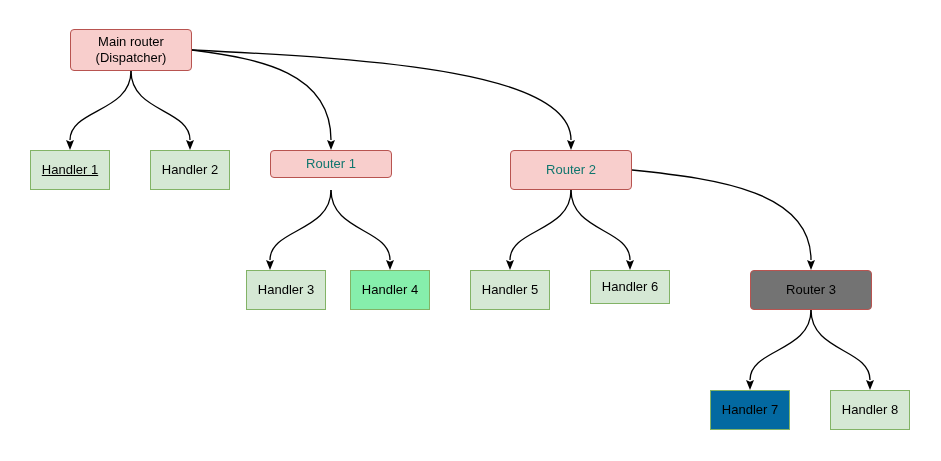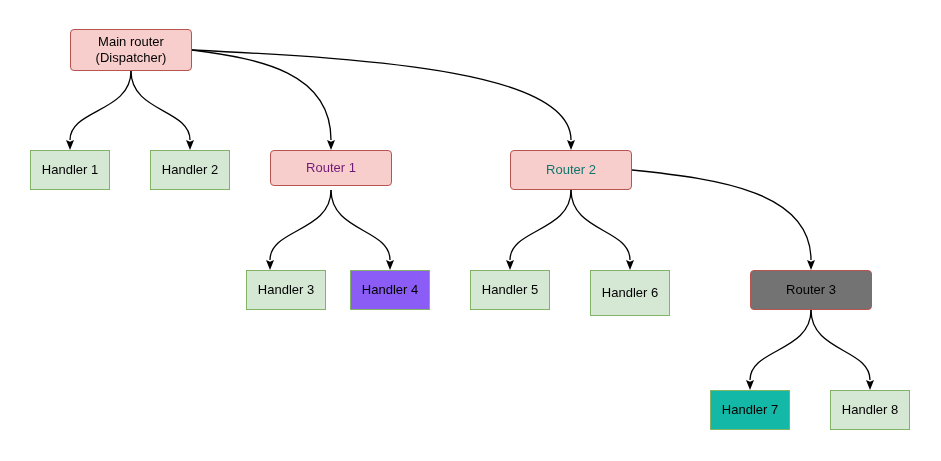--- a/index.html
+++ b/index.html
@@ -37,24 +37,24 @@
       <path d="M 331 190 C 331 232, 390 228.5, 390 260" fill="none" stroke="#000000" stroke-width="1.3" marker-end="url(#arrow)"></path>
       <path d="M 571 190 C 571 232, 510 228.5, 510 260" fill="none" stroke="#000000" stroke-width="1.3" marker-end="url(#arrow)"></path>
       <path d="M 571 190 C 571 232, 630 228.5, 630 260" fill="none" stroke="#000000" stroke-width="1.3" marker-end="url(#arrow)"></path>
       <path d="M 632 170 C 721.5 179, 811 192.5, 811 260" fill="none" stroke="#000000" stroke-width="1.3" marker-end="url(#arrow)"></path>
       <path d="M 811 310 C 811 352, 750 348.5, 750 380" fill="none" stroke="#000000" stroke-width="1.3" marker-end="url(#arrow)"></path>
       <path d="M 811 310 C 811 352, 870 348.5, 870 380" fill="none" stroke="#000000" stroke-width="1.3" marker-end="url(#arrow)"></path>
     </svg>
 
   <div class="node router" style="left: 70px; top: 29px; width: 122px; height: 42px; background: rgb(248, 206, 204); border-color: rgb(184, 84, 80); color: rgb(0, 0, 0);"><span class="label">Main router
 (Dispatcher)</span></div>
-  <div class="node handler" style="left: 30px; top: 150px; width: 80px; height: 40px; background: rgb(213, 232, 212); border-color: rgb(130, 179, 102); color: rgb(0, 0, 0);"><span class="label">Handler 1</span></div>
+  <div class="node handler" style="left: 30px; top: 150px; width: 80px; height: 40px; background: rgb(213, 232, 212); border-color: rgb(130, 179, 102); color: rgb(0, 0, 0); text-decoration: underline;"><span class="label">Handler 1</span></div>
   <div class="node handler" style="left: 150px; top: 150px; width: 80px; height: 40px; background: rgb(213, 232, 212); border-color: rgb(130, 179, 102); color: rgb(0, 0, 0); justify-content: center;"><span class="label">Handler 2</span></div>
-  <div class="node router" style="left: 270px; top: 150px; width: 122px; height: 36px; background: rgb(248, 206, 204); border-color: rgb(184, 84, 80); color: #701a75;"><span class="label">Router 1</span></div>
+  <div class="node router" style="left: 270px; top: 150px; width: 122px; height: 28px; background: rgb(248, 206, 204); border-color: rgb(184, 84, 80); color: #0f766e;"><span class="label">Router 1</span></div>
   <div class="node router" style="left: 510px; top: 150px; width: 122px; height: 40px; background: rgb(248, 206, 204); border-color: rgb(184, 84, 80); color: #0f766e;"><span class="label">Router 2</span></div>
   <div class="node handler" style="left: 246px; top: 270px; width: 80px; height: 40px; background: rgb(213, 232, 212); border-color: rgb(130, 179, 102); color: rgb(0, 0, 0);"><span class="label">Handler 3</span></div>
-  <div class="node handler" style="left: 350px; top: 270px; width: 80px; height: 40px; background: #8b5cf6; border-color: rgb(130, 179, 102); color: rgb(0, 0, 0);"><span class="label">Handler 4</span></div>
+  <div class="node handler" style="left: 350px; top: 270px; width: 80px; height: 40px; background: #86efac; border-color: rgb(130, 179, 102); color: rgb(0, 0, 0);"><span class="label">Handler 4</span></div>
   <div class="node handler" style="left: 470px; top: 270px; width: 80px; height: 40px; background: rgb(213, 232, 212); border-color: rgb(130, 179, 102); color: rgb(0, 0, 0); text-align: center;"><span class="label">Handler 5</span></div>
-  <div class="node handler" style="left: 590px; top: 270px; width: 80px; height: 46px; background: rgb(213, 232, 212); border-color: rgb(130, 179, 102); color: rgb(0, 0, 0);"><span class="label">Handler 6</span></div>
+  <div class="node handler" style="left: 590px; top: 270px; width: 80px; height: 34px; background: rgb(213, 232, 212); border-color: rgb(130, 179, 102); color: rgb(0, 0, 0);"><span class="label">Handler 6</span></div>
   <div class="node router" style="left: 750px; top: 270px; width: 122px; height: 40px; background: #737373; border-color: rgb(184, 84, 80); color: rgb(0, 0, 0);"><span class="label">Router 3</span></div>
-  <div class="node handler" style="left: 710px; top: 390px; width: 80px; height: 40px; background: #14b8a6; border-color: rgb(130, 179, 102); color: rgb(0, 0, 0);"><span class="label">Handler 7</span></div>
+  <div class="node handler" style="left: 710px; top: 390px; width: 80px; height: 40px; background: #0369a1; border-color: rgb(130, 179, 102); color: rgb(0, 0, 0);"><span class="label">Handler 7</span></div>
   <div class="node handler" style="left: 830px; top: 390px; width: 80px; height: 40px; background: rgb(213, 232, 212); border-color: rgb(130, 179, 102); color: rgb(0, 0, 0);"><span class="label">Handler 8</span></div>
 </div>
 
 </body></html>

